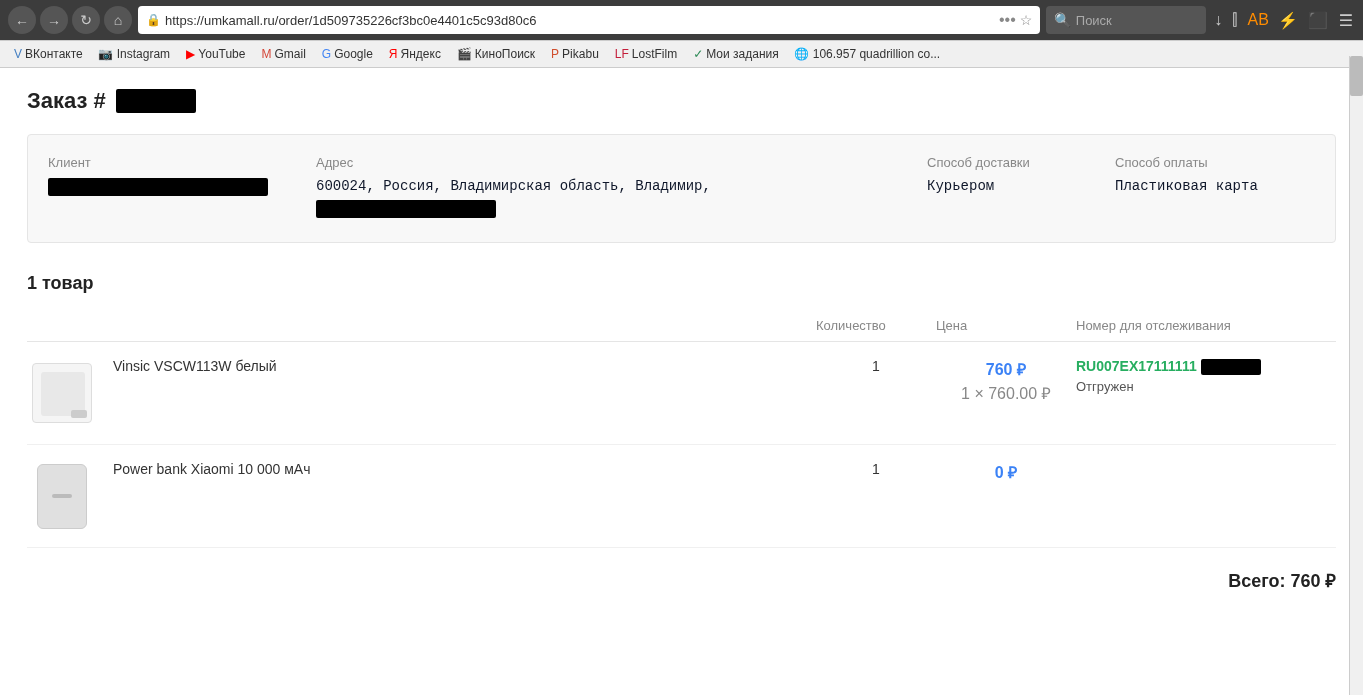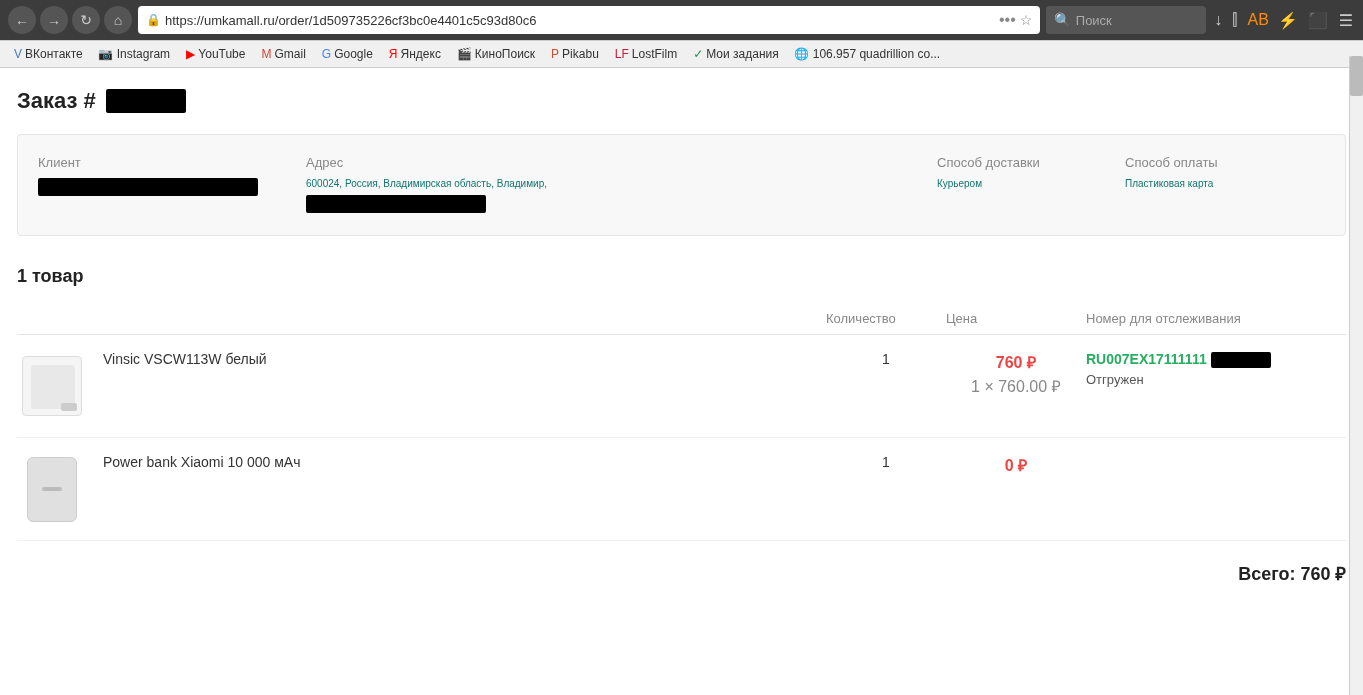--- a/index.html
+++ b/index.html
@@ -110,21 +110,21 @@
     .bm-google { color: #4285f4; }
     .bm-yandex { color: #ff0000; }
     .bm-kinop { color: #1a1a2e; }
     .bm-pikabu { color: #d04f2e; }
     .bm-lostfilm { color: #c41e3a; }
     .bm-tasks { color: #2e8b57; }
     .bm-other { color: #555; }
 
     
     .page-content {
-      padding: 20px 17px;
+      padding: 20px 27px;
       background: #fff;
       min-height: calc(695px - 56px - 28px);
       position: relative;
     }
 
     .page-title {
       font-size: 22px;
       font-weight: bold;
       color: #222;
       margin-bottom: 20px;
@@ -158,22 +158,23 @@
       display: grid;
       grid-template-columns: 260px 1fr 180px 200px;
       gap: 8px;
     }
     .info-label {
       font-size: 13px;
       color: #888;
       margin-bottom: 8px;
     }
     .info-value {
-      font-size: 10px;
-      color: #0f766e;
+      font-size: 14px;
+      color: #0f172a;
+      font-family: Liberation Mono, monospace;
     }
     .redacted-block {
       display: inline-block;
       background: #000;
       border-radius: 2px;
       height: 18px;
     }
     .redacted-name { width: 220px; }
     .redacted-street { width: 180px; }
 
@@ -227,21 +228,21 @@
       text-align: center;
       font-size: 14px;
     }
     .product-price {
       width: 140px;
       text-align: center;
     }
     .product-price-main {
       font-size: 16px;
       font-weight: bold;
-      color: #ef4444;
+      color: #3b82f6;
     }
     .product-price-sub {
       font-size: 16px;
       color: #888;
       margin-top: 2px;
     }
     .product-tracking {
       width: 260px;
     }
     .tracking-number {

